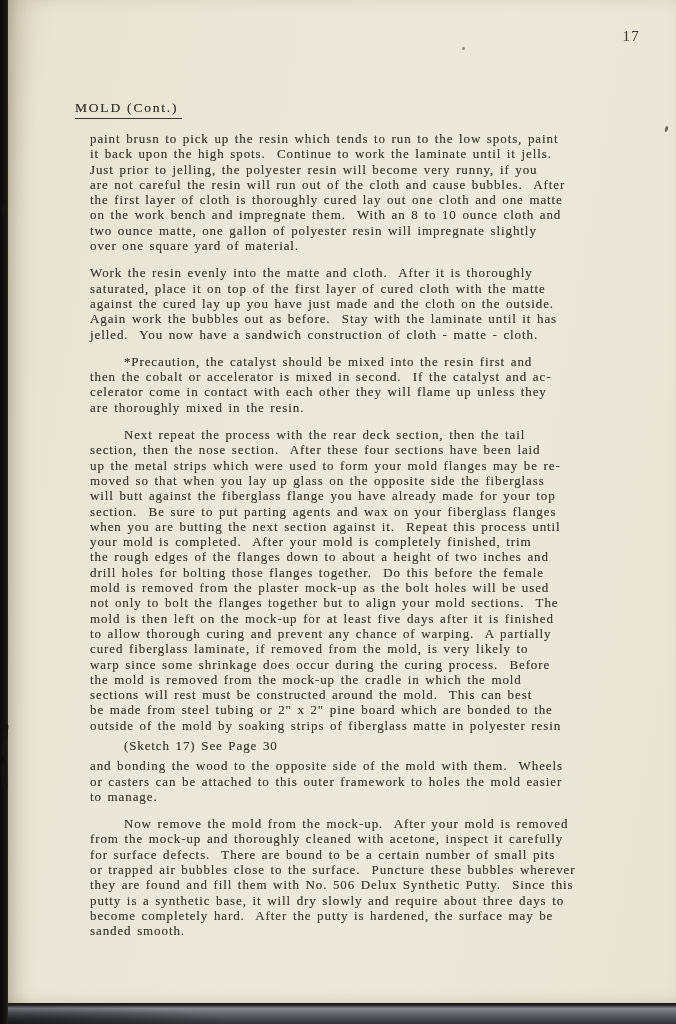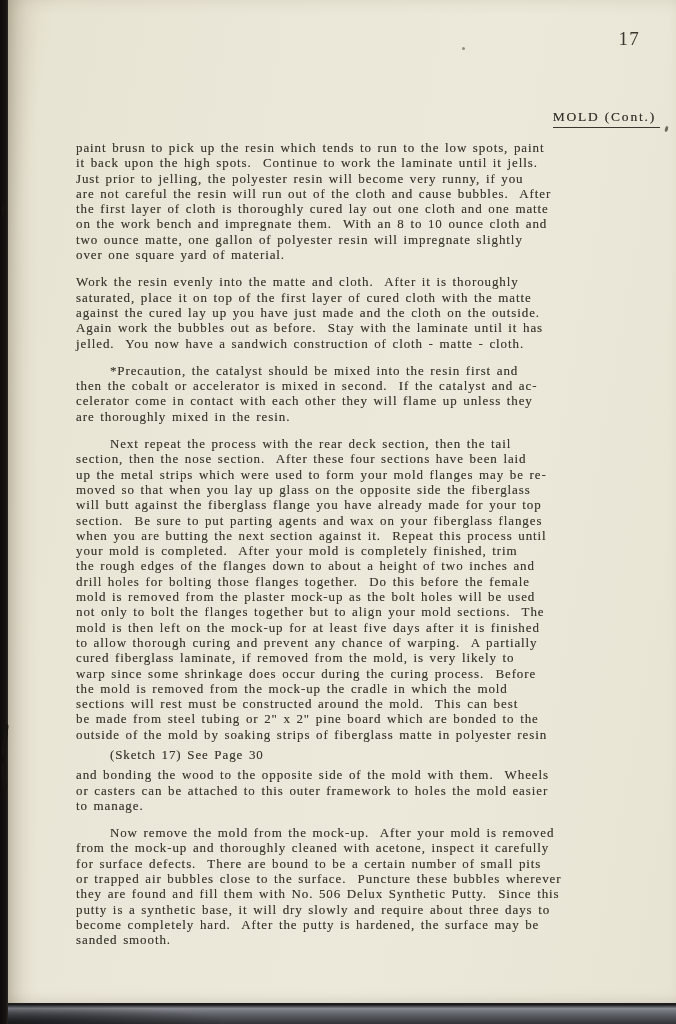--- a/index.html
+++ b/index.html
@@ -25,49 +25,49 @@
     left: 7px; top: 0;
     width: 669px; height: 1008px;
     background: linear-gradient(100deg, #ddd7c3 0%, #e8e4d3 6%, #ebe7d8 30%, #ece9da 60%, #e8e4d4 100%);
     box-shadow: inset 16px 0 26px -14px rgba(70, 58, 34, 0.45),
                 inset 0 -10px 18px -12px rgba(70, 58, 34, 0.35);
     z-index: 1;
   }
   .page-number {
     position: absolute;
     top: 28px; right: 36px;
-    font-size: 19px;
+    font-size: 15px;
     letter-spacing: 1.2px;
     color: #3a382e;
   }
   .content {
     position: absolute;
     top: 92px; left: 68px;
     width: 585px;
     color: #3a382e;
   }
-  .heading-wrap { margin: 15px 0 12px 0; text-align: right; }
+  .heading-wrap { margin: 6px 0 12px 0; }
   .heading {
     display: inline-block;
     font-size: 13.5px;
     letter-spacing: 1.8px;
     padding: 0 4px 2px 0;
     border-bottom: 1.3px solid #3a382e;
     color: #34322a;
     text-shadow: 0 0 0.5px rgba(52, 50, 42, 0.55);
   }
   .block {
     white-space: pre-wrap;
     font-size: 13px;
     line-height: 15.3px;
     letter-spacing: 0.9px;
     word-spacing: 1.5px;
     color: #3b392f;
     text-shadow: 0 0 0.45px rgba(59, 57, 47, 0.5);
-    margin: 0 0 12px 1px;
+    margin: 0 0 12px 15px;
   }
   .block.tight { margin-bottom: 5px; }
   
   .bottom-band {
     position: absolute;
     left: 0; bottom: 0;
     width: 676px; height: 19px;
     background: linear-gradient(180deg, #232225 0%, #85888e 18%, #63666c 45%, #4b4d53 70%, #333438 100%);
     border-top: 2px solid #1d1c1e;
     z-index: 2;

